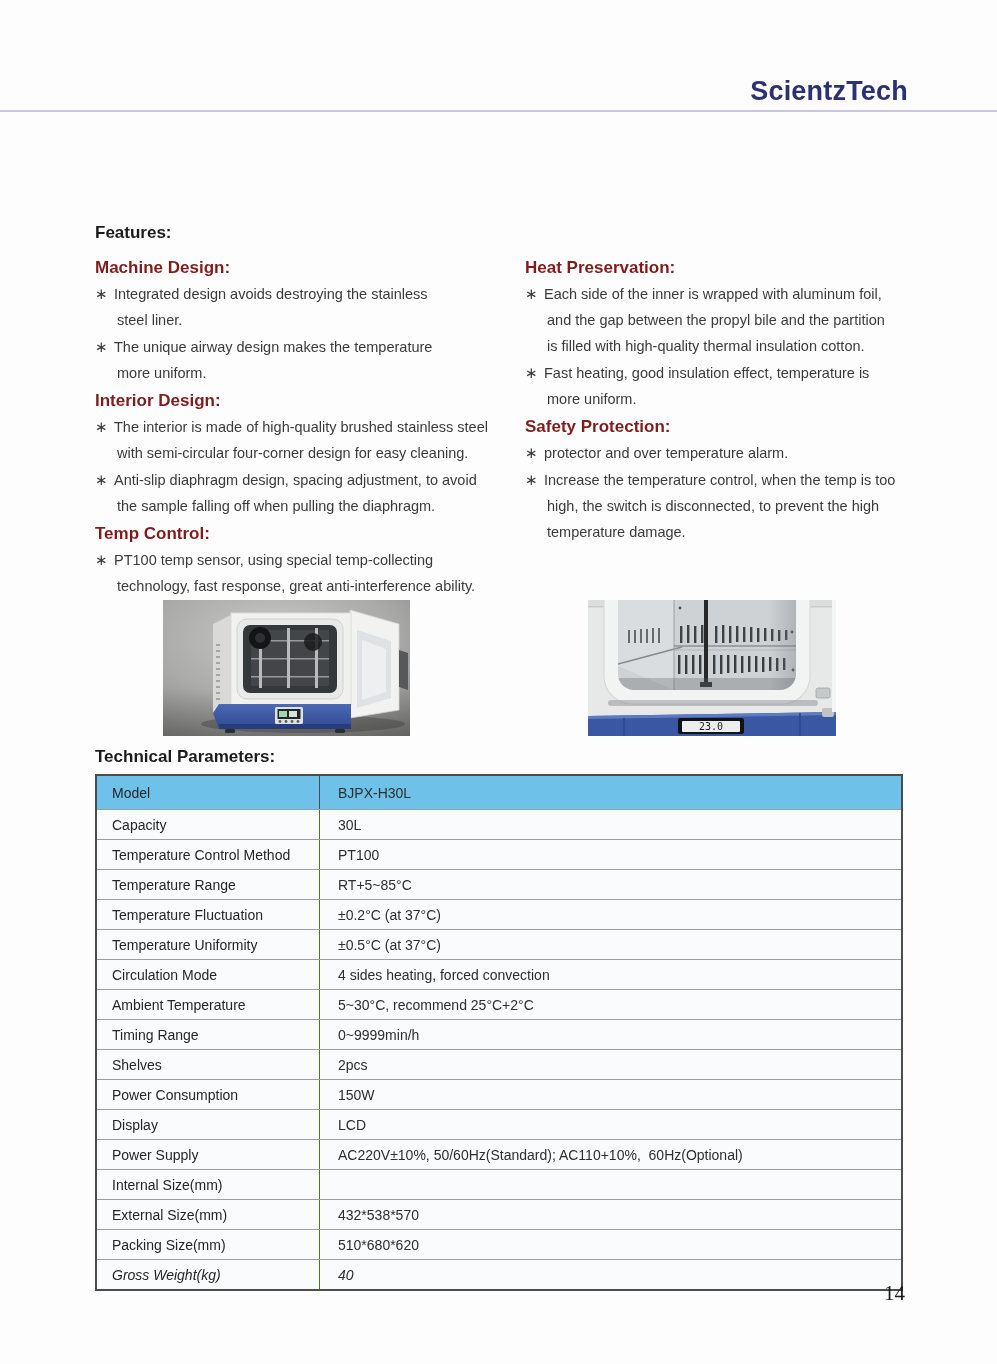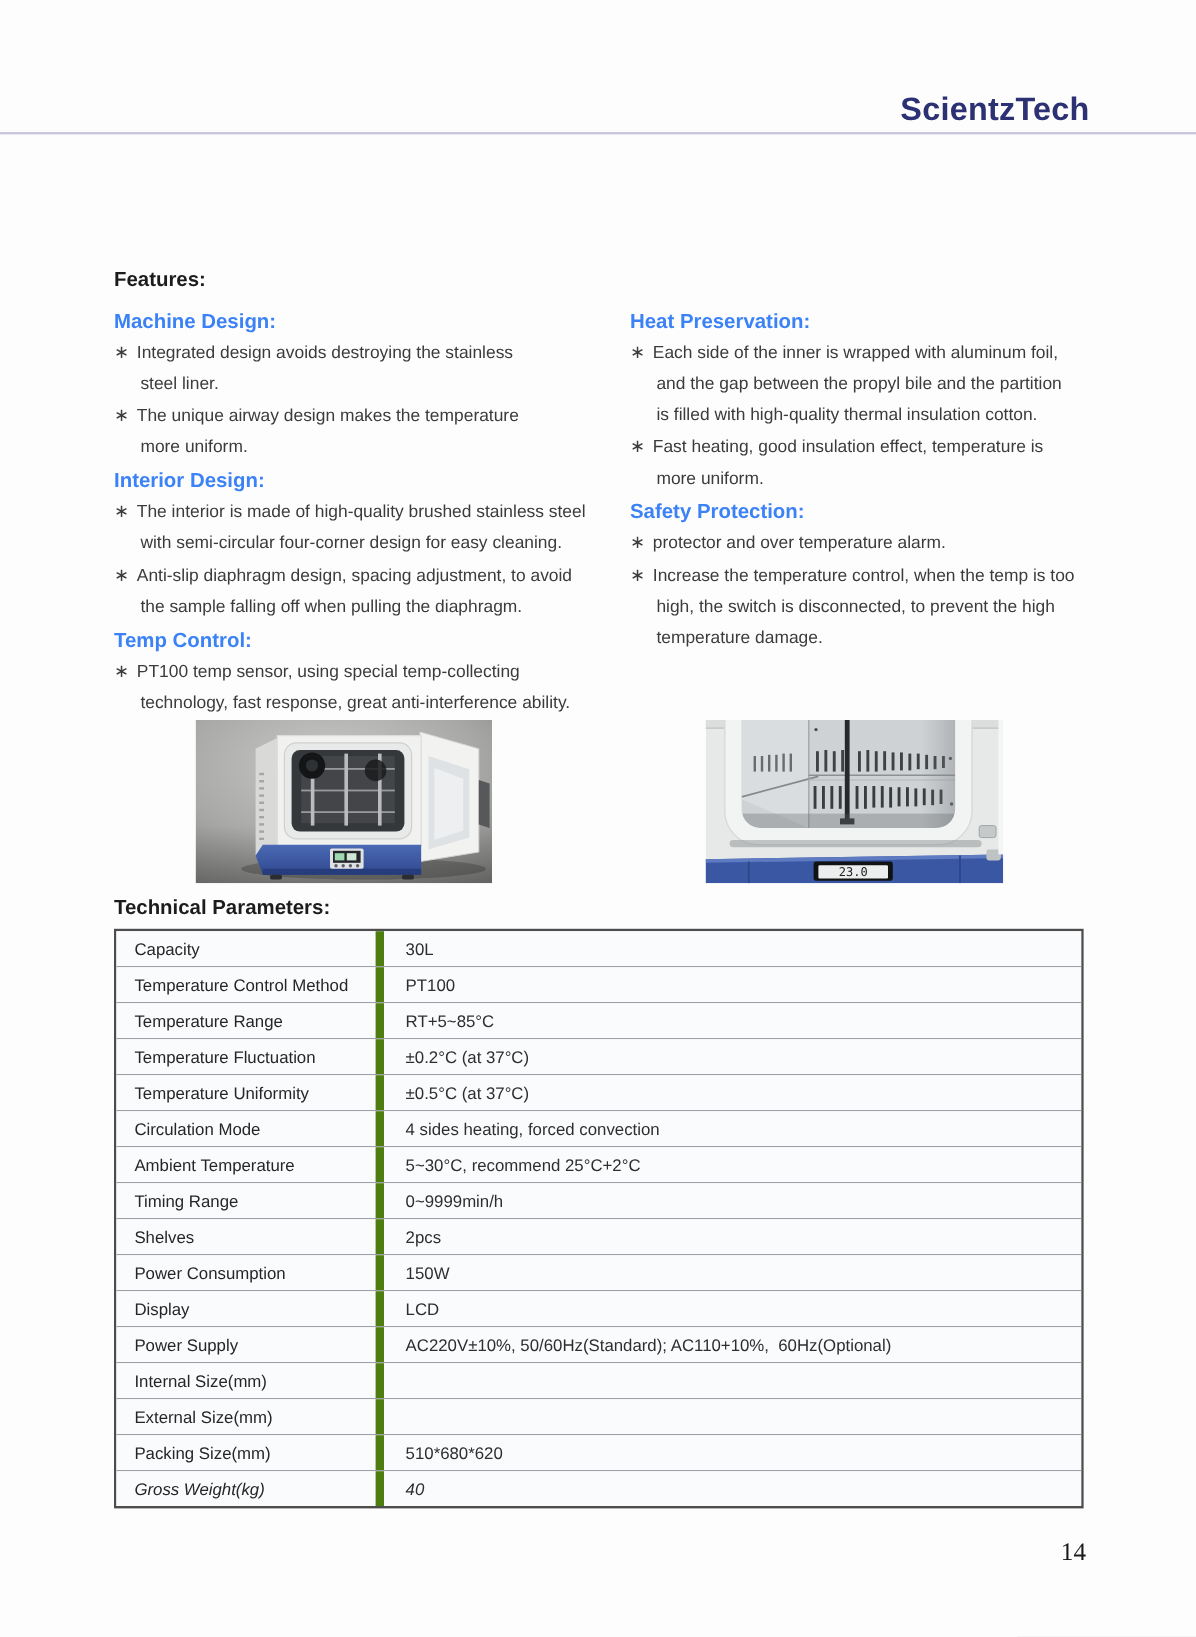--- a/index.html
+++ b/index.html
@@ -17,40 +17,40 @@
   .logo .b1 { font-weight:800; }
   .logo .b2 { font-weight:600; }
   .rule { position:absolute; top:110px; left:0; width:997px; height:2px; background:#c9c6e2; }
 
   
   .main { position:absolute; top:222px; left:95px; width:810px; }
   .h-title { font-size:17px; font-weight:700; color:#1c1c1c; line-height:22px; margin:0; }
   .columns { display:flex; margin-top:10px; }
   .col-left  { width:430px; }
   .col-right { width:380px; }
-  .sec-heading { font-size:17px; font-weight:700; color:#3b82f6; line-height:27px; white-space:nowrap; }
+  .sec-heading { font-size:17px; font-weight:700; color:#7f1d1d; line-height:27px; white-space:nowrap; }
   .bullet { display:flex; margin-bottom:1px; }
   .bullet .mark { width:19px; font-size:15px; line-height:26px; color:#3d3d3d; flex:none; }
   .bullet .lines { flex:1; }
   .bullet .line { font-size:14.5px; line-height:26px; color:#3b3b3b; white-space:nowrap; }
   .bullet .line + .line { padding-left:3px; }
 
   
   .images-row { position:relative; height:136px; margin-top:0; }
   .img-left  { position:absolute; left:68px;  top:0; }
   .img-right { position:absolute; left:493px; top:0; }
 
   
   .tech-title { margin-top:10px; }
   .t-table { margin-top:6px; width:808px; box-sizing:border-box; border:2px solid #4d4d4d; background:#fafbfd; }
   .t-row { display:flex; height:29px; border-bottom:1px solid #9aa0a6; background:#fafbfd; }
   .t-row:last-child { border-bottom:none;font-style:italic; }
   .t-row.header { height:33px; background:#6ec1e8; }
   .t-label {
-    width:223px; flex:none; box-sizing:border-box; border-right:7px solid #4d7c0f;
+    width:223px; flex:none; box-sizing:border-box; border-right:1px solid #4d7c0f;
     display:flex; align-items:center; padding-left:15px;
     font-size:14px; color:#262626; white-space:nowrap;
   }
   .t-row.header .t-label { border-right:1px solid #4d4d4d; }
   .t-value {
     flex:1; display:flex; align-items:center; padding-left:18px;
     font-size:14px; color:#2e2e2e; white-space:pre;
   }
   
   .page-number {
@@ -320,20 +320,24 @@
         <rect x="228" y="88" width="14" height="10" rx="2" fill="#c6c9ca" stroke="#9fa3a4" stroke-width="0.8"></rect>
         <rect x="234" y="108" width="12" height="9" rx="2" fill="#c0c3c4"></rect>
         <rect x="244" y="0" width="4" height="112" fill="#f4f5f5"></rect>
       </svg>
 
     </div>
 
     <div class="h-title tech-title">Technical Parameters:</div>
 
     <div class="t-table">
+      <div class="t-row header">
+        <div class="t-label">Model</div>
+        <div class="t-value">BJPX-H30L</div>
+      </div>
       <div class="t-row">
         <div class="t-label">Capacity</div>
         <div class="t-value">30L</div>
       </div>
       <div class="t-row">
         <div class="t-label">Temperature Control Method</div>
         <div class="t-value">PT100</div>
       </div>
       <div class="t-row">
         <div class="t-label">Temperature Range</div>
@@ -373,20 +377,21 @@
       </div>
       <div class="t-row">
         <div class="t-label">Power Supply</div>
         <div class="t-value">AC220V±10%, 50/60Hz(Standard); AC110+10%,  60Hz(Optional)</div>
       </div>
       <div class="t-row">
         <div class="t-label">Internal Size(mm)</div>
       </div>
       <div class="t-row">
         <div class="t-label">External Size(mm)</div>
+        <div class="t-value">432*538*570</div>
       </div>
       <div class="t-row">
         <div class="t-label">Packing Size(mm)</div>
         <div class="t-value">510*680*620</div>
       </div>
       <div class="t-row">
         <div class="t-label">Gross Weight(kg)</div>
         <div class="t-value">40</div>
       </div>
     </div>

